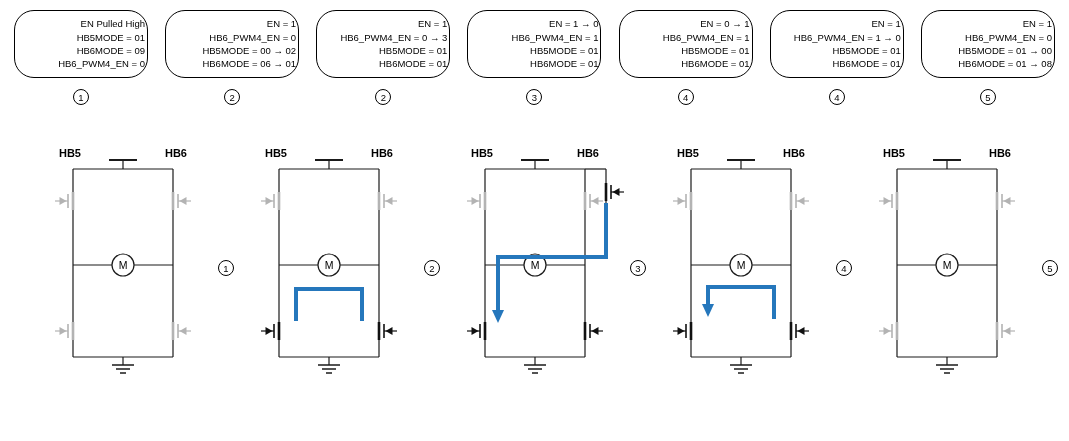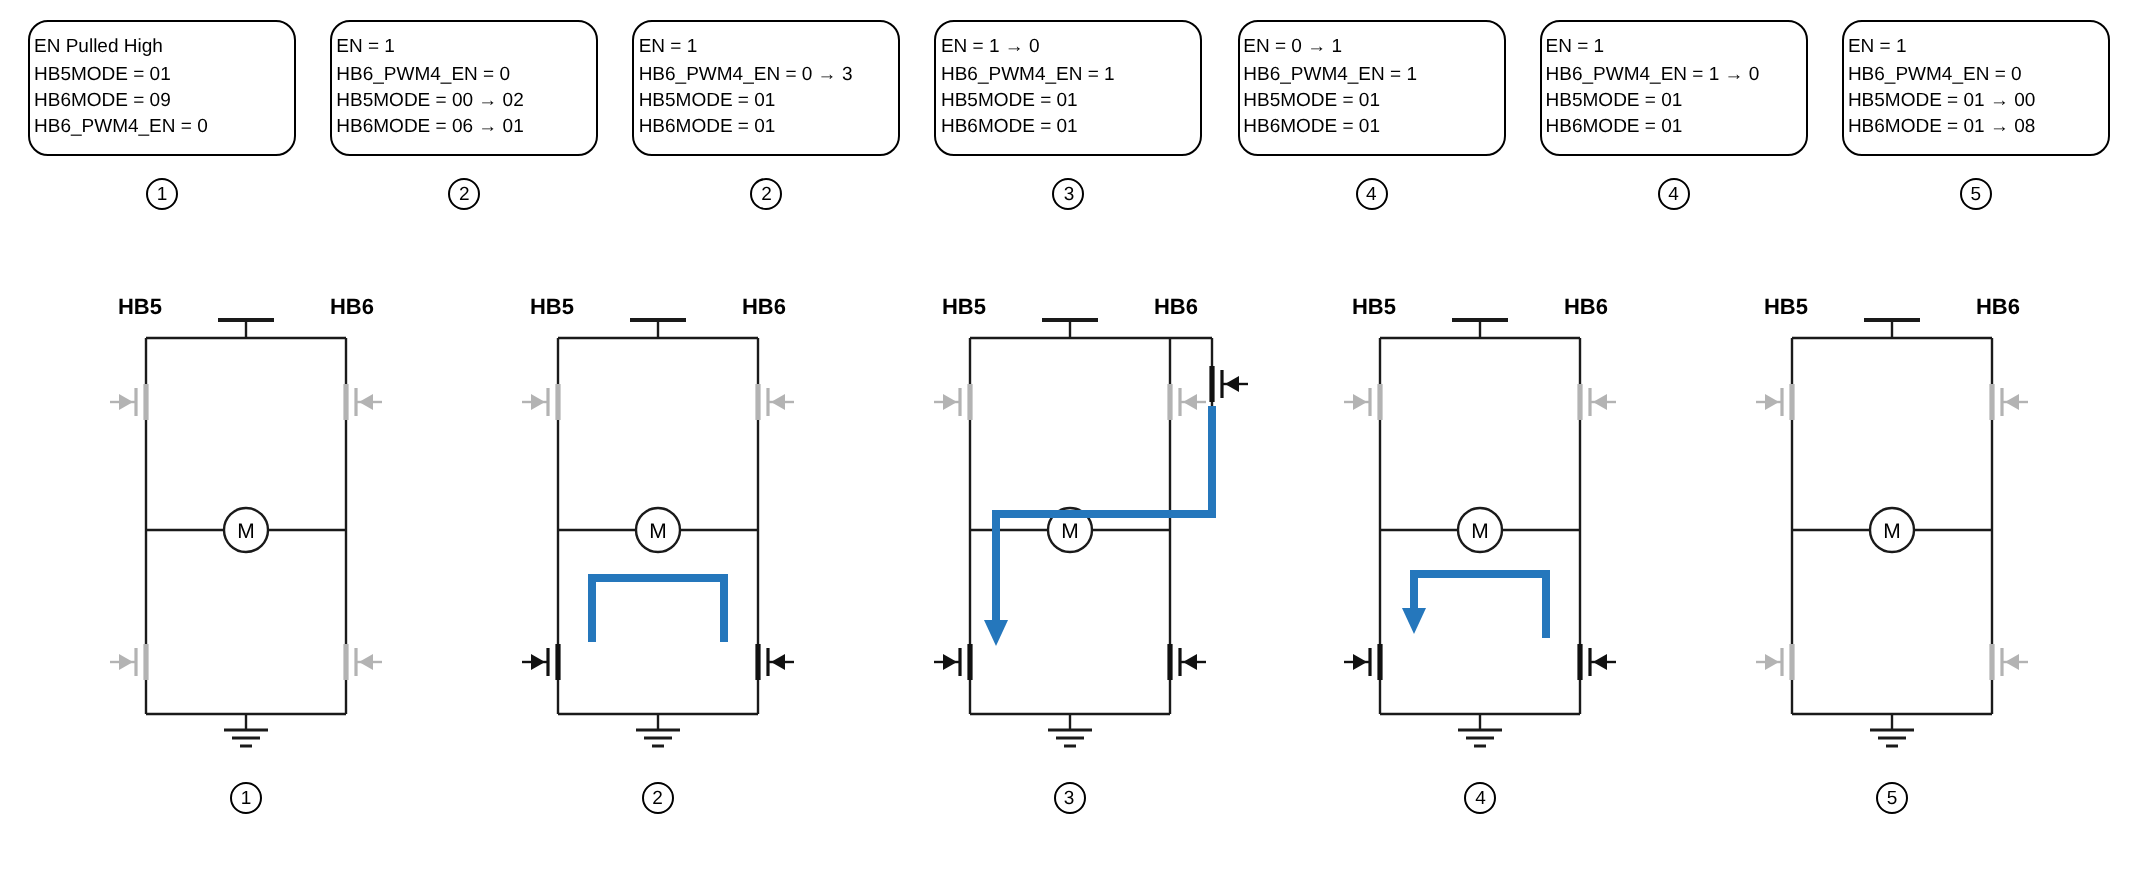--- a/index.html
+++ b/index.html
@@ -6,31 +6,31 @@
   html,body{background:#ffffff}
   body{
     width:1069px;height:441px;overflow:hidden;
     font-family:"Liberation Sans",sans-serif;color:#000;
   }
   .page{width:1069px;height:441px;position:relative}
   
   .state-row{display:flex;justify-content:space-between;padding:10px 14px 0}
   .state-cell{display:flex;flex-direction:column;align-items:center;width:134px}
   .state-box{
-    width:100%;min-height:68px;border:1.3px solid #000;border-radius:10px;
+    width:100%;min-height:68px;border:1.3px solid #000;border-radius:20px;
     background:#fff;display:flex;flex-direction:column;justify-content:center;
-    padding:5px 2px;font-size:9.5px;line-height:1.42;text-align:left;
+    padding:5px 2px;font-size:9.5px;line-height:1.42;text-align:right;
   }
   .step-circle{
     margin-top:11px;width:16px;height:16px;border:1.1px solid #000;border-radius:50%;
     display:flex;align-items:center;justify-content:center;font-size:9.5px;background:#fff;
   }
   
   .circuit-row{display:flex;justify-content:space-between;padding:0 28px;margin-top:40px}
-  .circuit-cell{display:flex;flex-direction:column;align-items:center}
+  .circuit-cell{display:flex;flex-direction:row;align-items:center}
   .circuit-cell .step-circle{margin-top:6px}
   .circuit-svg{display:block}
   .circuit-svg text{fill:#000}
   .circuit-svg .hb-label{font-weight:bold;font-size:11px;font-family:"Liberation Sans",sans-serif}
   .circuit-svg .motor-label{font-size:10.5px;font-family:"Liberation Sans",sans-serif}
 </style>
 </head>
 <body>
 
 <div class="page">

